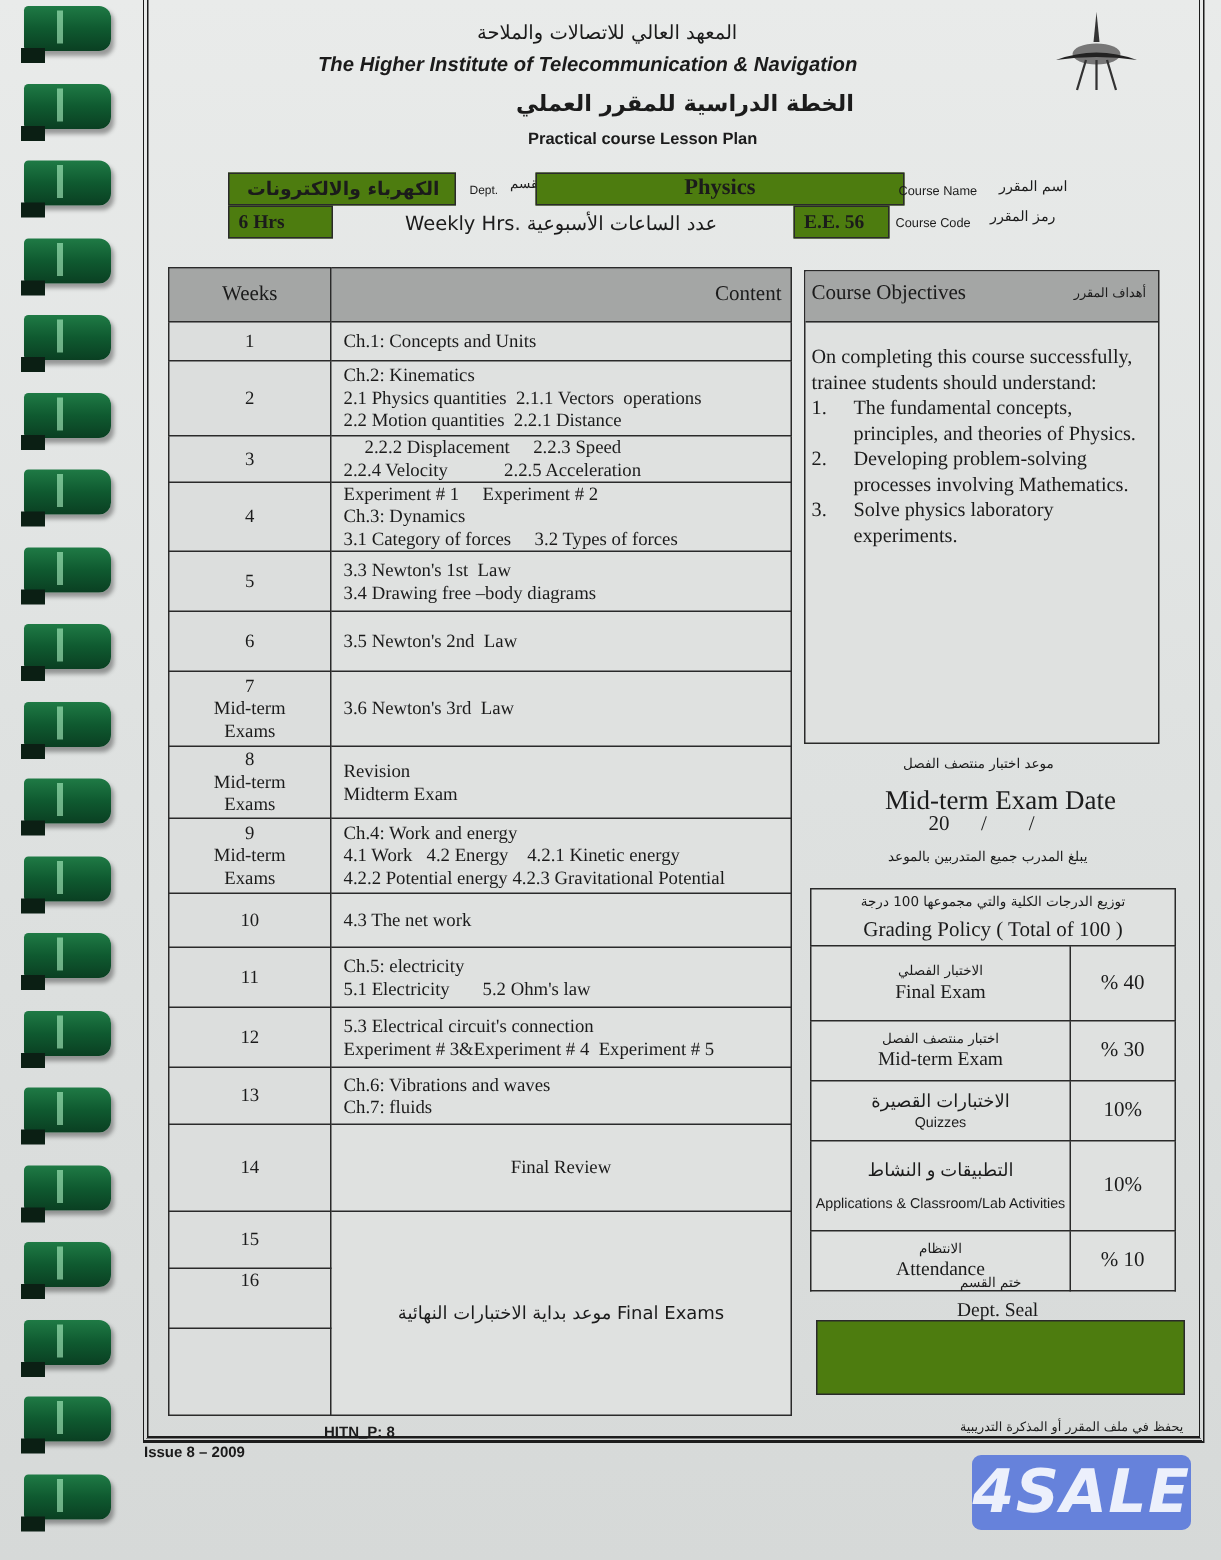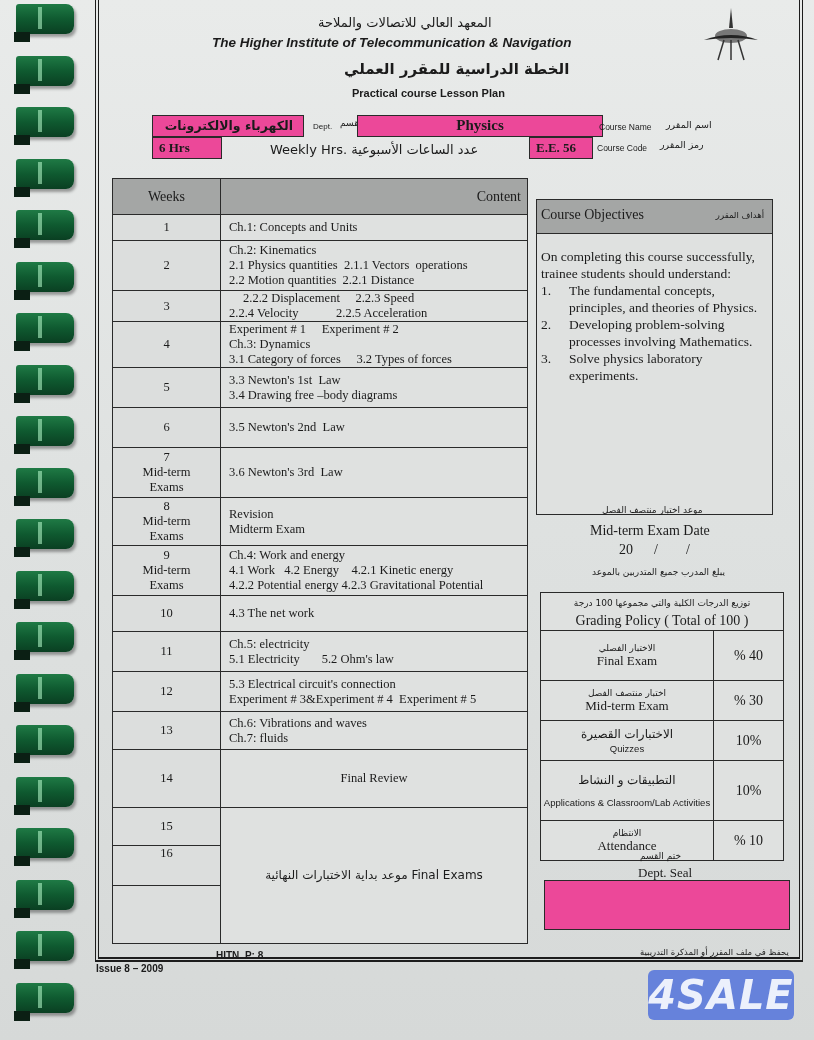--- a/index.html
+++ b/index.html
@@ -26,31 +26,31 @@
     position: absolute; left: 95px; top: 0; width: 708px; height: 962px;
     border-left: 4px double #1c1c1c; border-right: 4px double #1c1c1c; border-bottom: 5px double #1c1c1c;
   }
 
   .t { position: absolute; white-space: nowrap; }
   .ar { font-family: "DejaVu Sans", sans-serif; direction: rtl; }
   .sans { font-family: "Liberation Sans", sans-serif; }
 
   .logo { position: absolute; left: 700px; top: 6px; width: 62px; height: 56px; }
 
-  .box { position: absolute; border: 1.5px solid #2a2a2a; background: #ec4899; padding-left: 11px; }
+  .box { position: absolute; border: 1.5px solid #2a2a2a; background: #4d7c0f; padding-left: 11px; }
 
   
   .wk-table { position: absolute; left: 112px; top: 178px; width: 416px; border-collapse: collapse; }
   .wk-table td, .wk-table th { border: 1.5px solid #2a2a2a; font-size: 12.5px; line-height: 15px; vertical-align: middle; }
   .wk-table th { background: #a4a6a5; font-weight: normal; height: 36px; font-size: 14px; }
   .wk-table td.w { width: 108px; text-align: center; background: #dcdedd; }
   .wk-table td.c { padding-left: 8px; background: #dfe1e0; }
   .wk-table td.center { text-align: center; }
 
-  .obj-box { position: absolute; left: 536px; top: 180px; width: 237px; height: 316px; border: 1.5px solid #2a2a2a; background: #dfe1e0; margin-top: 19px; }
+  .obj-box { position: absolute; left: 536px; top: 180px; width: 237px; height: 316px; border: 1.5px solid #2a2a2a; background: #dfe1e0; }
   .obj-head { height: 34px; background: #a4a6a5; border-bottom: 1.5px solid #2a2a2a; position: relative; }
   .obj-body { padding: 14px 6px 0 4px; font-size: 13.5px; line-height: 17px; }
   .obj-list { list-style: none; }
   .obj-list li { display: flex; }
   .obj-list .n { width: 28px; flex: none; }
 
   .grade-table { position: absolute; left: 540px; top: 592px; width: 244px; border-collapse: collapse; }
   .grade-table td { border: 1.5px solid #2a2a2a; text-align: center; background: #dfe1e0; font-size: 13px; }
   .grade-table td.p { width: 70px; font-size: 14px; }
   .small-ar { font-family: "DejaVu Sans", sans-serif; font-size: 9px; display: block; direction: rtl; }
@@ -301,21 +301,21 @@
         </li>
       <li>
           <span class="n">3.</span>
           <span>Solve physics laboratory experiments.</span>
         </li>
     </ul>
   </div>
 </div>
 
 <div class="t ar" style="left:602px;top:505px;font-size:9px;">موعد اختبار منتصف الفصل</div>
-<div class="t" style="left:590px;top:523px;font-size:14px;">Mid-term Exam Date</div>
+<div class="t" style="left:590px;top:523px;font-size:18px;">Mid-term Exam Date</div>
 <div class="t" style="left:619px;top:542px;font-size:14px;white-space:pre;">20      /        /</div>
 <div class="t ar" style="left:592px;top:567px;font-size:9px;">يبلغ المدرب جميع المتدربين بالموعد</div>
 
 <table class="grade-table">
   <tbody id="grade-body">
     <tr>
       <td colspan="2" style="height:38px;line-height:17px;">
         <span class="small-ar" style="font-size:9px;">توزيع الدرجات الكلية والتي مجموعها 100 درجة</span>
         <span style="font-size:14px;">Grading Policy ( Total of 100 )</span>
       </td>

